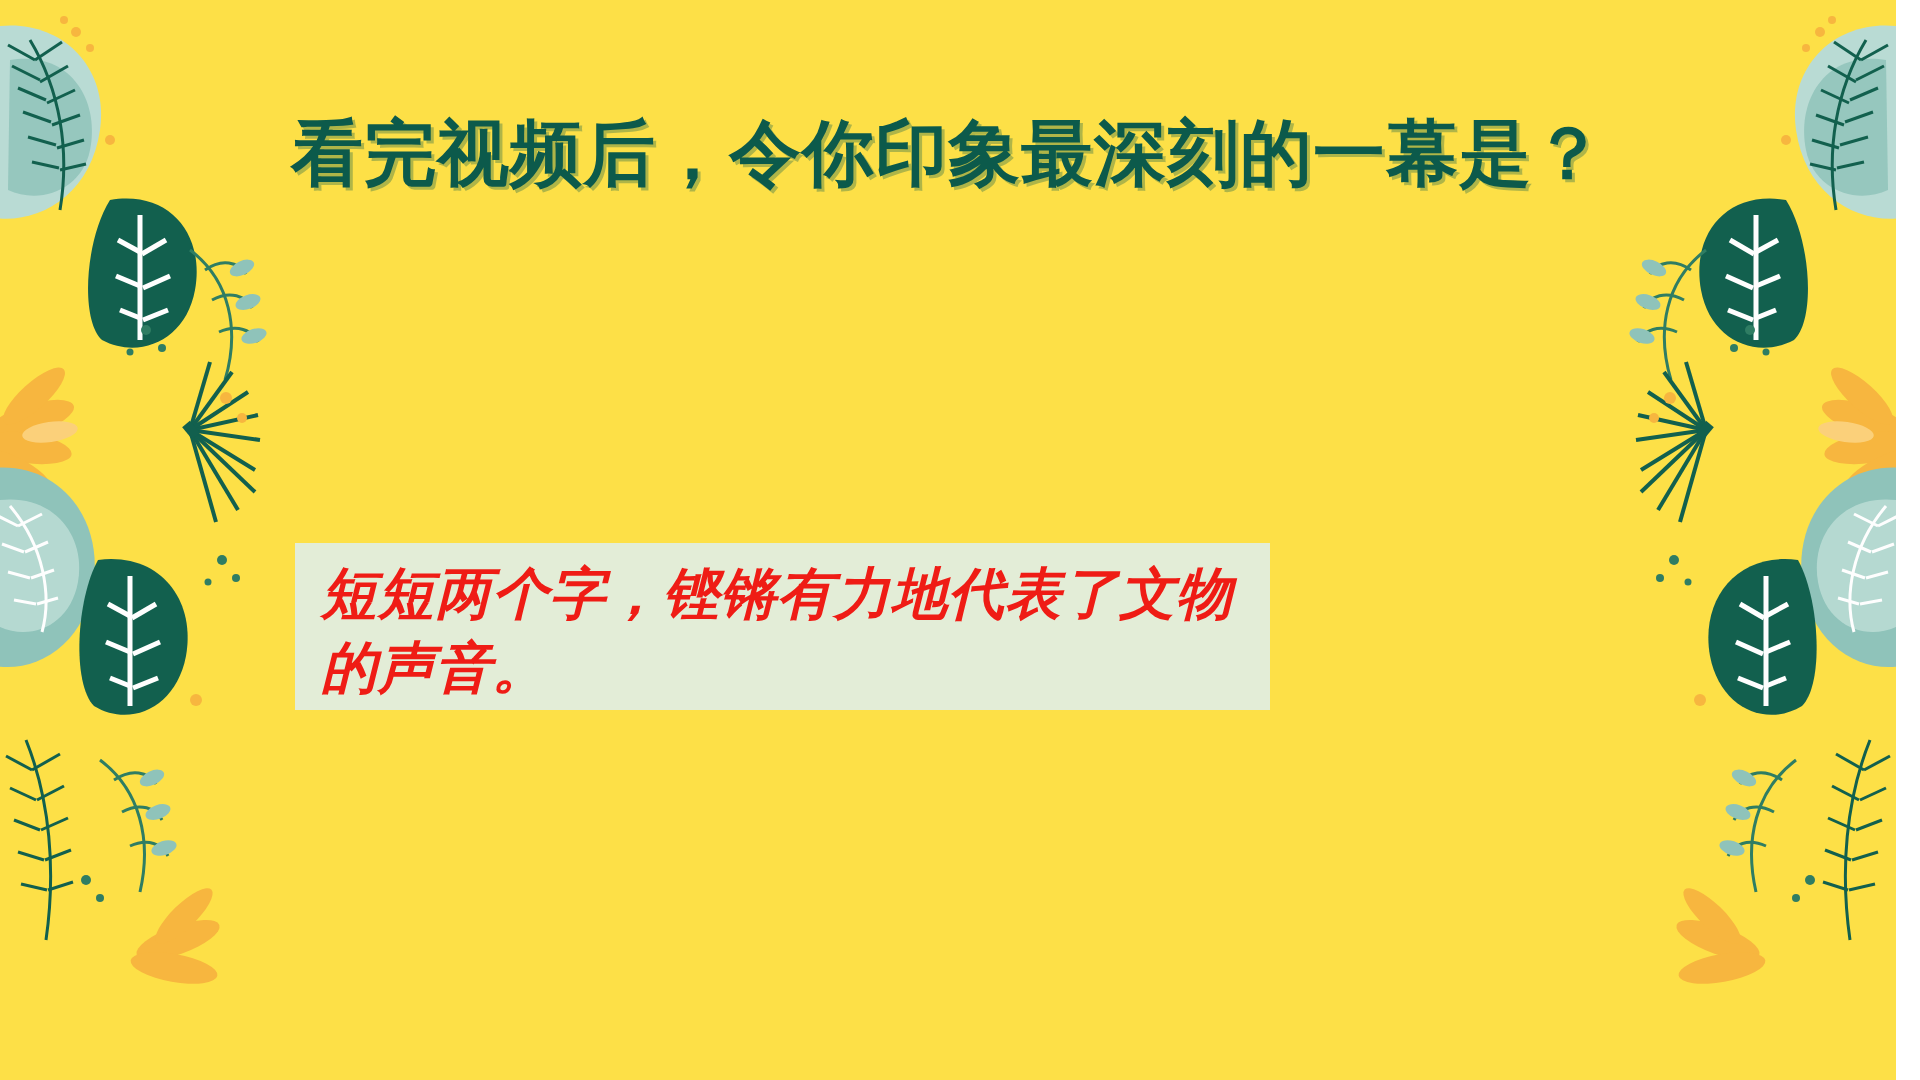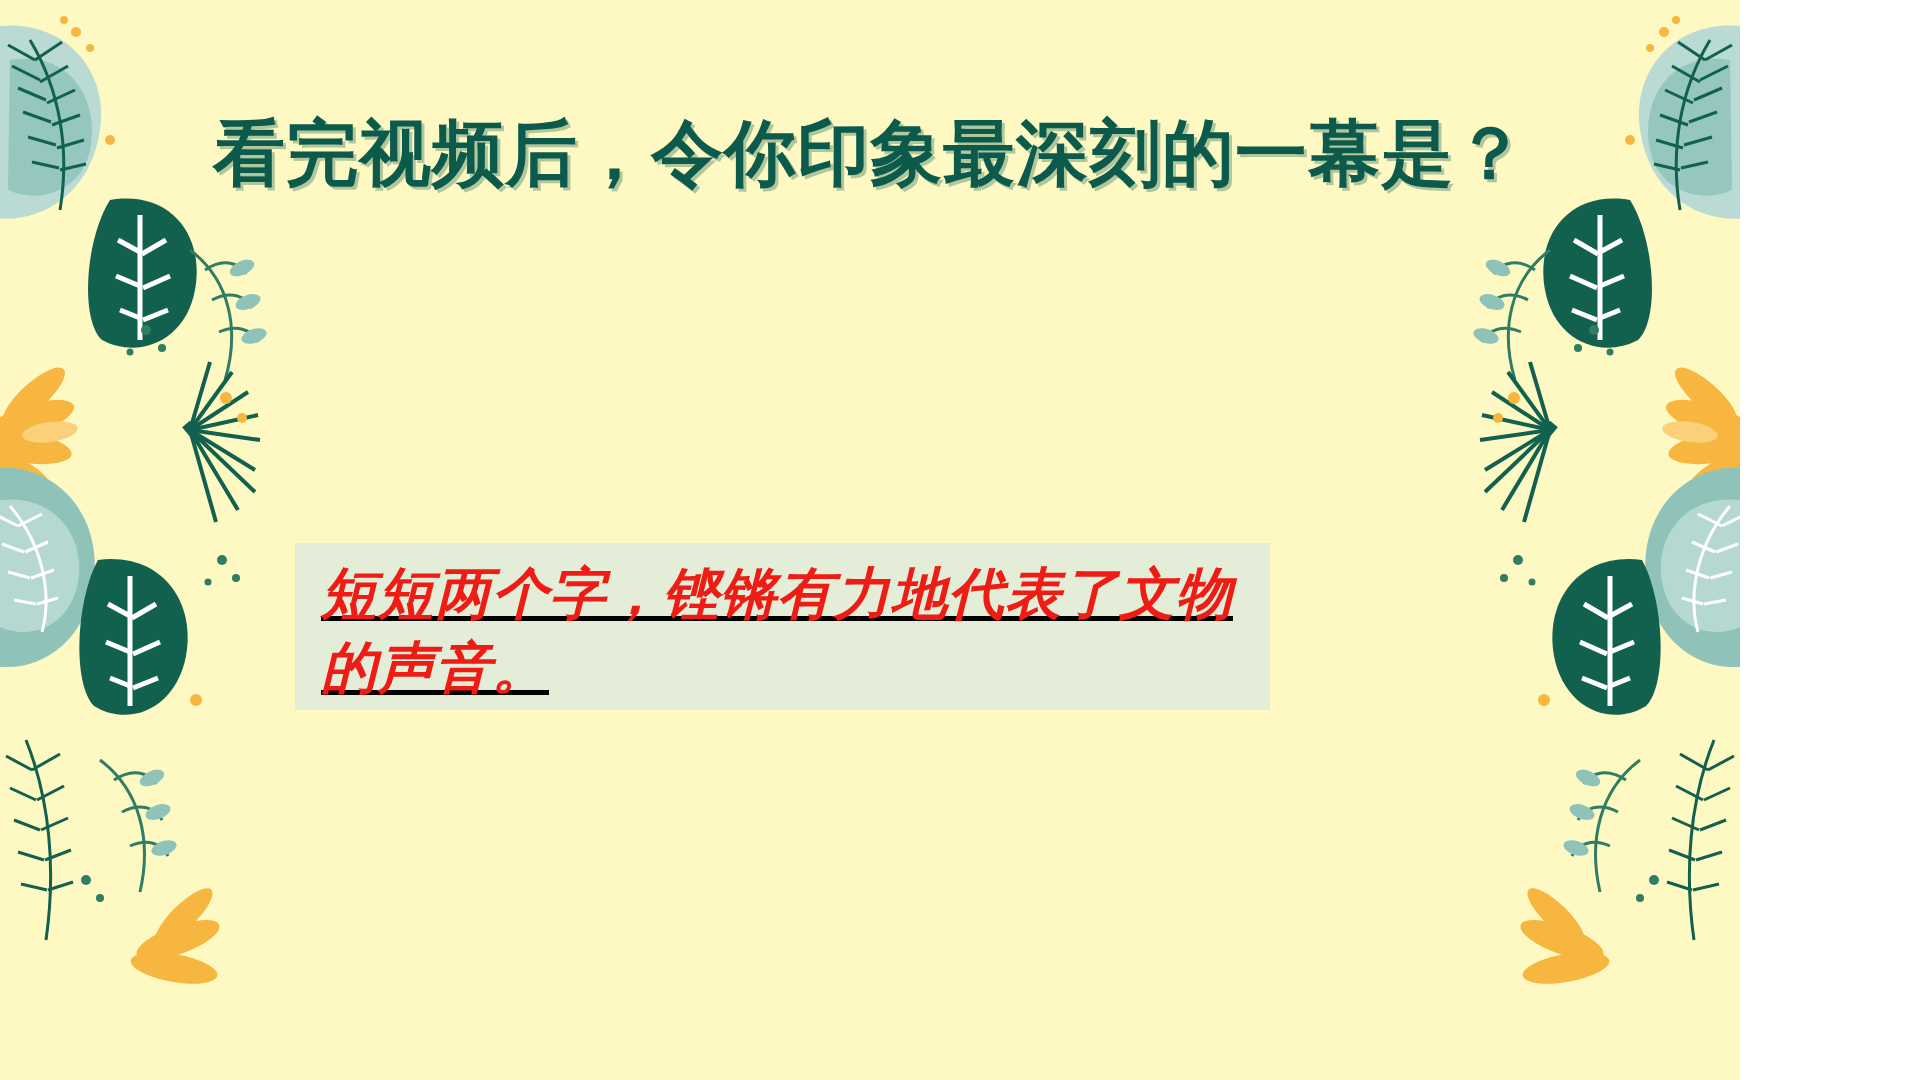--- a/index.html
+++ b/index.html
@@ -4,22 +4,22 @@
 <style>
   * { margin:0; padding:0; box-sizing:border-box; }
   html,body { width:1920px; height:1080px; overflow:hidden; }
   body {
     font-family:"DejaVu Sans","Liberation Sans",sans-serif;
     background:#ffffff;
     position:relative;
   }
   #slide {
     position:absolute; inset:0;
-    width:1740px; height:1080px;
-    background:#fef9c3;
+    width:1896px; height:1080px;
+    background:#fde047;
     overflow:hidden;
   }
   .deco { position:absolute; top:0; height:1080px; width:430px; pointer-events:none; }
   .deco.left  { left:-10px; }
   .deco.right { right:-10px; transform:scaleX(-1); }
 
   #title {
     position:absolute;
     left:0; right:0; top:106px;
     text-align:center;
@@ -42,21 +42,20 @@
     color:#4a7c2a;
     text-shadow:3px 3px 0 rgba(74,124,42,0.30);
     white-space:nowrap;
   }
   #quote-box {
     position:absolute;
     left:295px; top:543px;
     width:975px; height:167px;
     background:#e3edd7;
     padding:14px 26px 0 26px;
-    text-decoration:underline;
   }
   #quote-text {
     font-family:"DejaVu Serif","Liberation Serif",serif;
     font-size:56px;
     font-weight:bold;
     font-style:italic;
     line-height:1.32;
     color:#ef1c15;
     letter-spacing:1px;
   }

